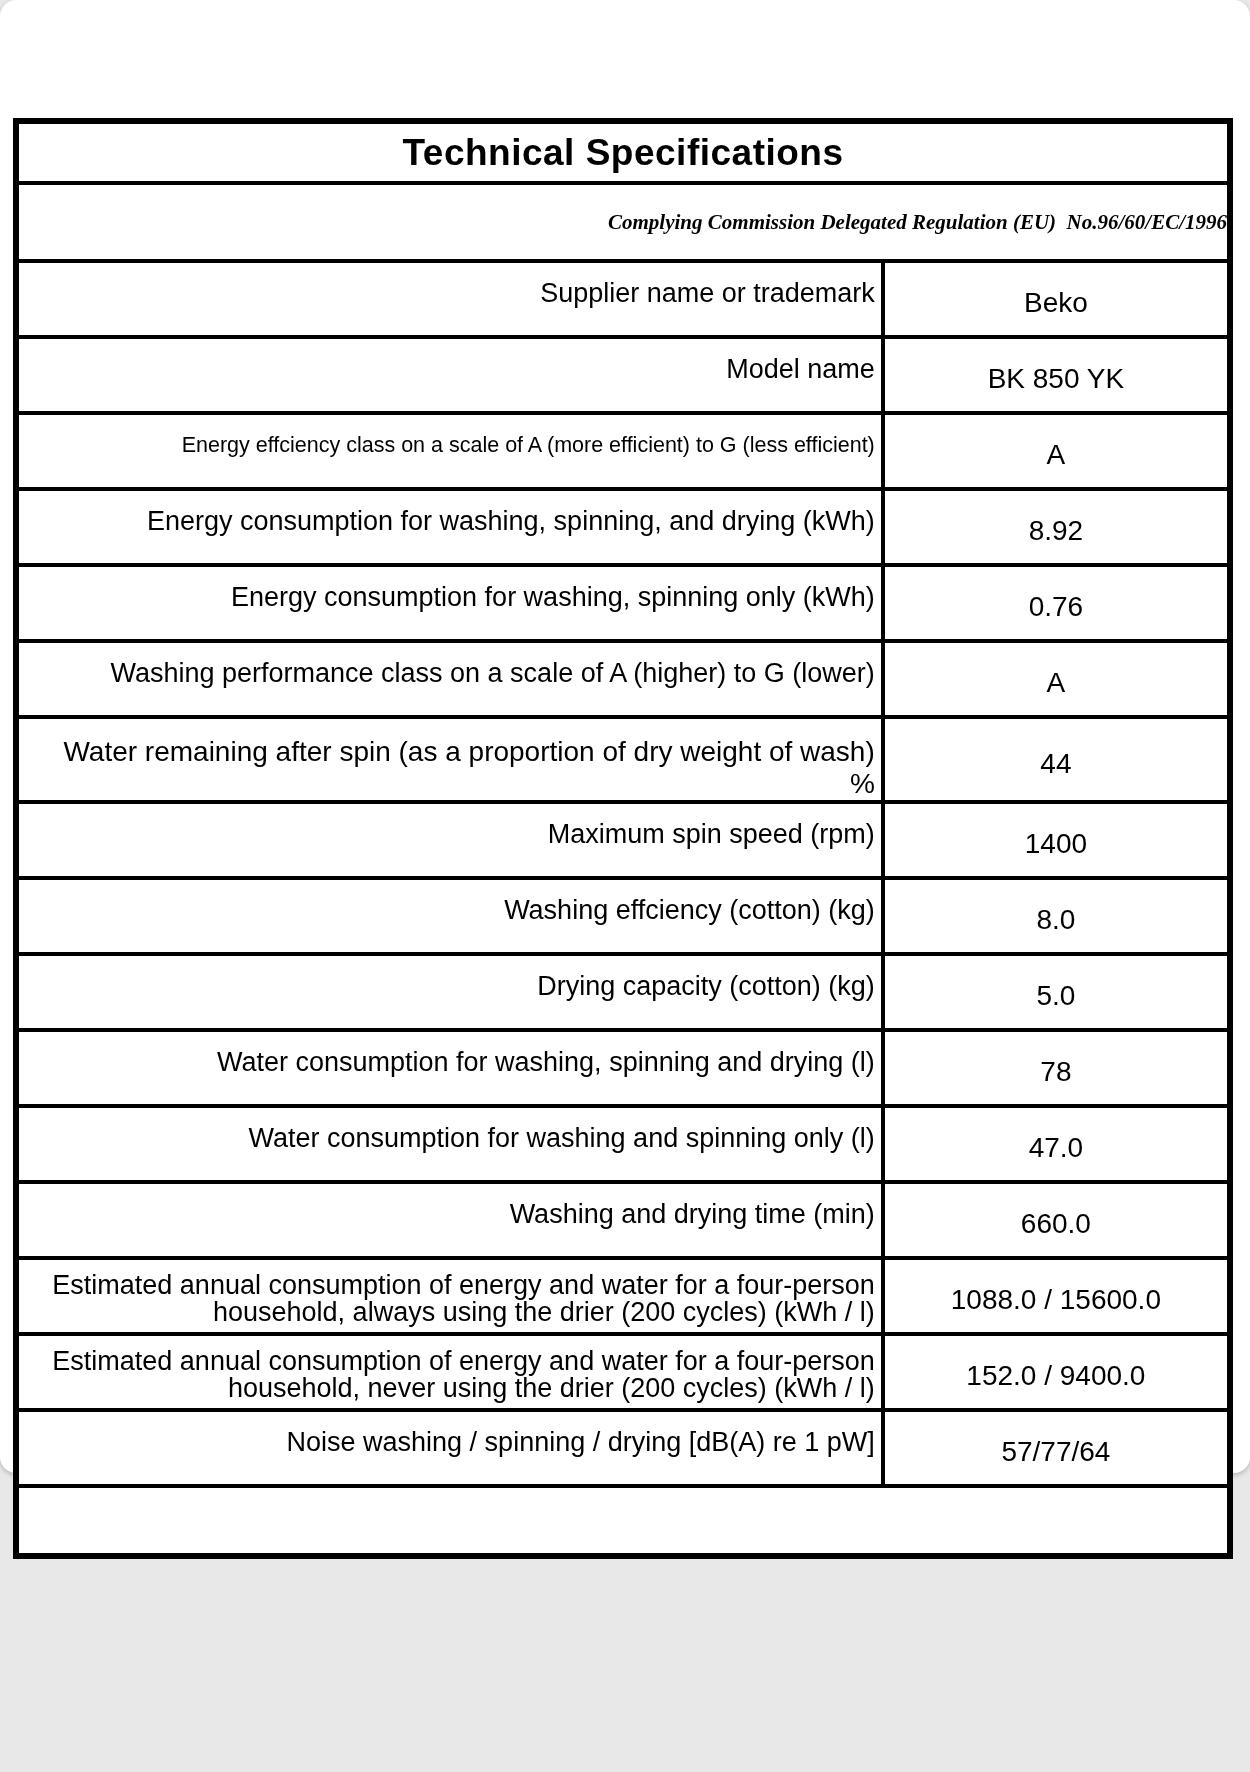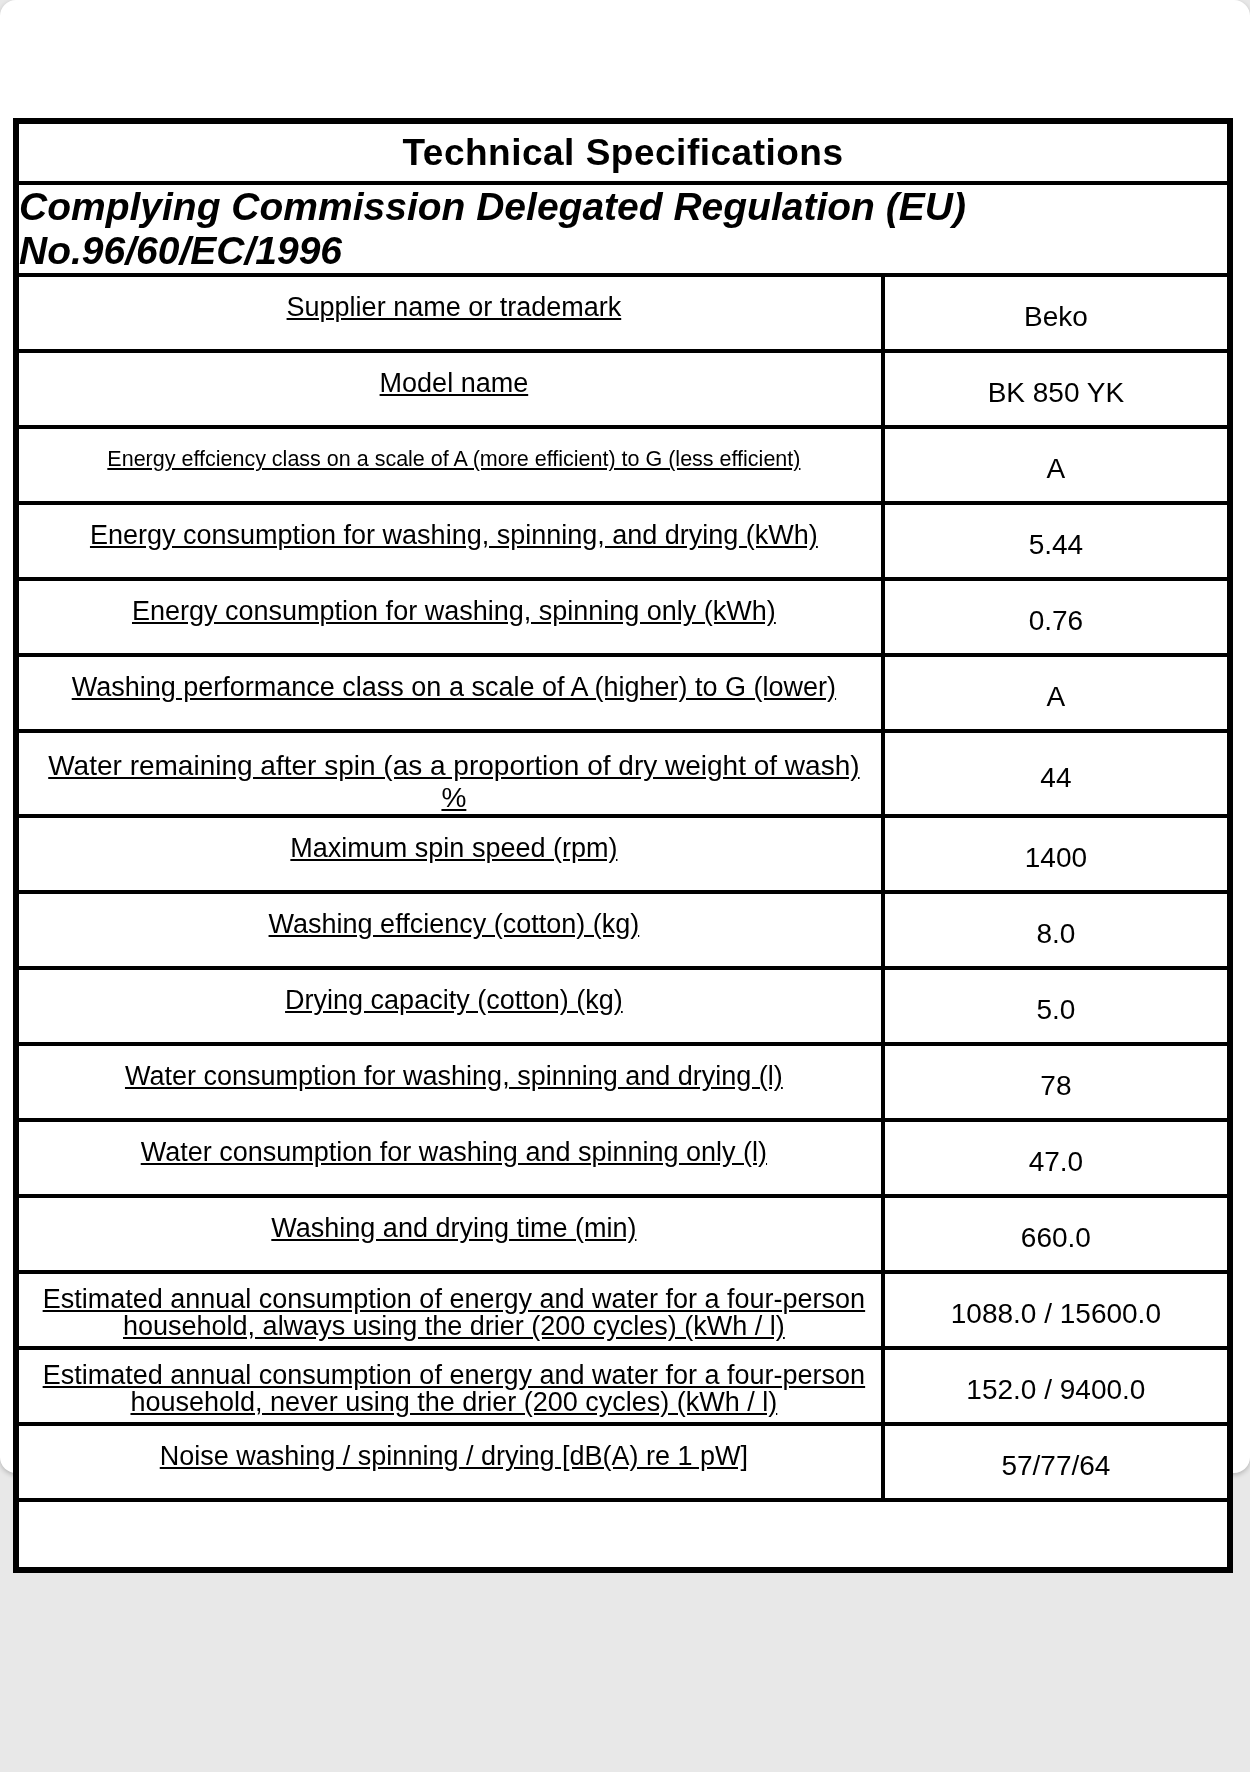--- a/index.html
+++ b/index.html
@@ -36,34 +36,34 @@
   .title-cell {
     height: 62px;
     font-size: 37px;
     font-weight: bold;
     text-align: center;
     vertical-align: middle;
     letter-spacing: 0.5px;
   }
   .subtitle-cell {
     height: 78px;
-    font-size: 39px;
+    font-size: 21px;
     font-weight: bold;
     font-style: italic;
-    text-align: left;
+    text-align: right;
     vertical-align: middle;
+    font-family: Liberation Serif, serif;
   }
   .label-cell {
     height: 76px;
     font-size: 27px;
-    text-align: center;
+    text-align: right;
     vertical-align: top;
     padding: 15px 6px 0 14px;
     overflow: hidden;
-    text-decoration: underline;
   }
   .label-cell.sz-md { font-size: 28px; padding-top: 17px; }
   .label-cell.sz-sm { font-size: 21.5px; padding-top: 18px; }
   .label-cell.sz-xs { font-size: 27px; line-height: 27px; padding-top: 12px; }
   .value-cell {
     height: 76px;
     font-size: 28px;
     text-align: center;
     vertical-align: middle;
     padding-top: 8px;
@@ -97,21 +97,21 @@
         <tr>
           <td class="label-cell">Model name</td>
           <td class="value-cell">BK 850 YK</td>
         </tr>
         <tr>
           <td class="label-cell sz-sm">Energy effciency class on a scale of A (more efficient) to G (less efficient)</td>
           <td class="value-cell">A</td>
         </tr>
         <tr>
           <td class="label-cell">Energy consumption for washing, spinning, and drying (kWh)</td>
-          <td class="value-cell">5.44</td>
+          <td class="value-cell">8.92</td>
         </tr>
         <tr>
           <td class="label-cell">Energy consumption for washing, spinning only (kWh)</td>
           <td class="value-cell">0.76</td>
         </tr>
         <tr>
           <td class="label-cell">Washing performance class on a scale of A (higher) to G (lower)</td>
           <td class="value-cell">A</td>
         </tr>
         <tr>

